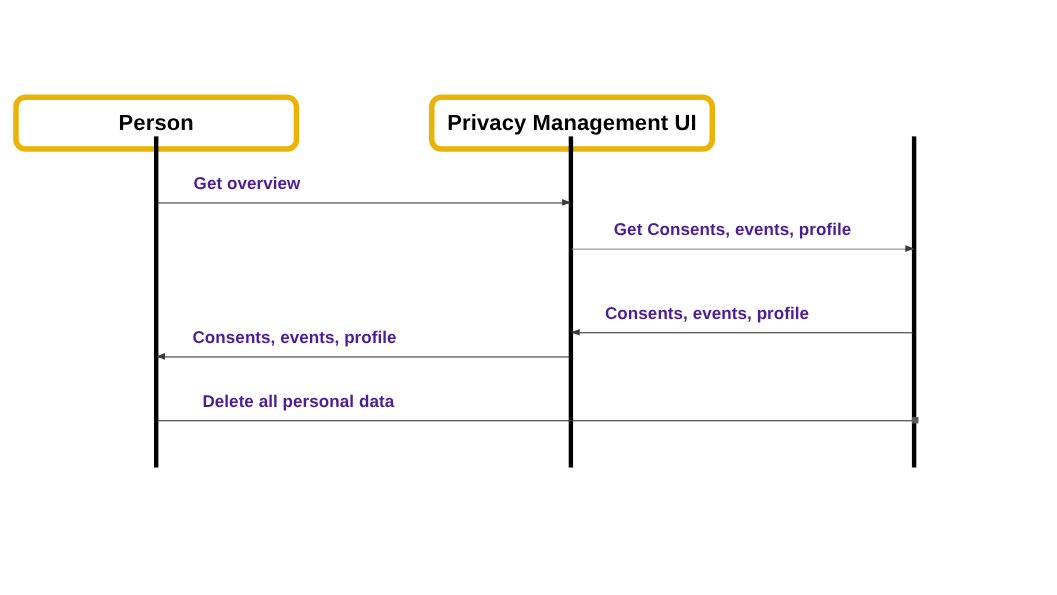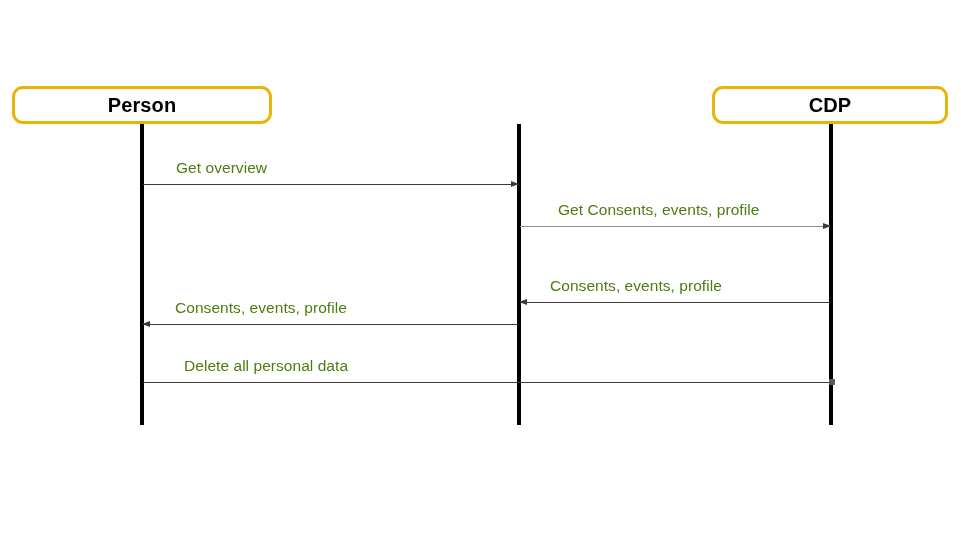--- a/index.html
+++ b/index.html
@@ -19,26 +19,26 @@
     width: 961px;
     height: 541px;
     background: #ffffff;
   }
 
   
   .participant-box {
     position: absolute;
     box-sizing: border-box;
     background: #ffffff;
-    border: 3px solid #eab308;
+    border: 5px solid #eab308;
     border-radius: 11px;
     display: flex;
     align-items: center;
     justify-content: center;
-    height: 38px;
+    height: 52px;
   }
   .participant-label {
     font-size: 20px;
     font-weight: 700;
     color: #000000;
     letter-spacing: 0.1px;
     line-height: 1;
     white-space: nowrap;
   }
 
@@ -87,39 +87,39 @@
     width: 6px;
     height: 6px;
     background: #5a5a5a;
     border: none;
     border-radius: 1px;
   }
   .message-label {
     position: absolute;
     bottom: 7px;
     font-size: 15.5px;
-    font-weight: 400;
-    color: #4d7c0f;
+    font-weight: 700;
+    color: #4c1d95;
     white-space: nowrap;
     letter-spacing: 0.05px;
   }
 </style>
 </head>
 <body>
 
 <div id="diagram-canvas">
 
   <div class="participant-box" style="left:12px; top:86px; width:260px;">
     <span class="participant-label">Person</span>
   </div>
 
+  <div class="participant-box" style="left:390px; top:86px; width:260px;">
+    <span class="participant-label">Privacy Management UI</span>
+  </div>
 
-  <div class="participant-box" style="left:712px; top:86px; width:236px;">
-    <span class="participant-label">CDP</span>
-  </div>
 
   <div class="lifeline" style="left:140px; top:124px; height:301px;"></div>
   <div class="lifeline" style="left:517px; top:124px; height:301px;"></div>
   <div class="lifeline" style="left:829px; top:124px; height:301px;"></div>
 
   <div class="message" style="left:143px; top:184px; width:375px;">
     <div class="message-line"></div>
     <div class="arrowhead right"></div>
     <div class="message-label" style="left:33px;">Get overview</div>
   </div>

